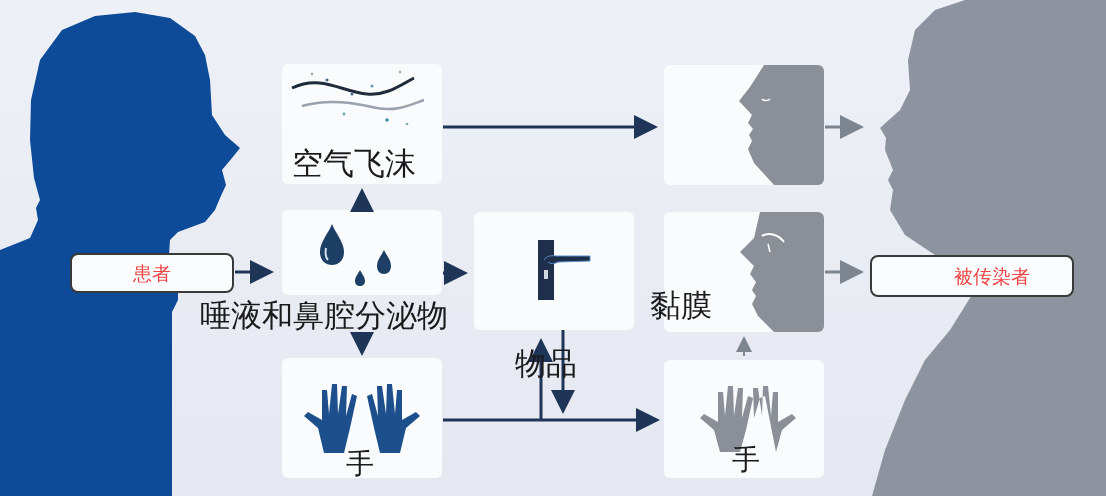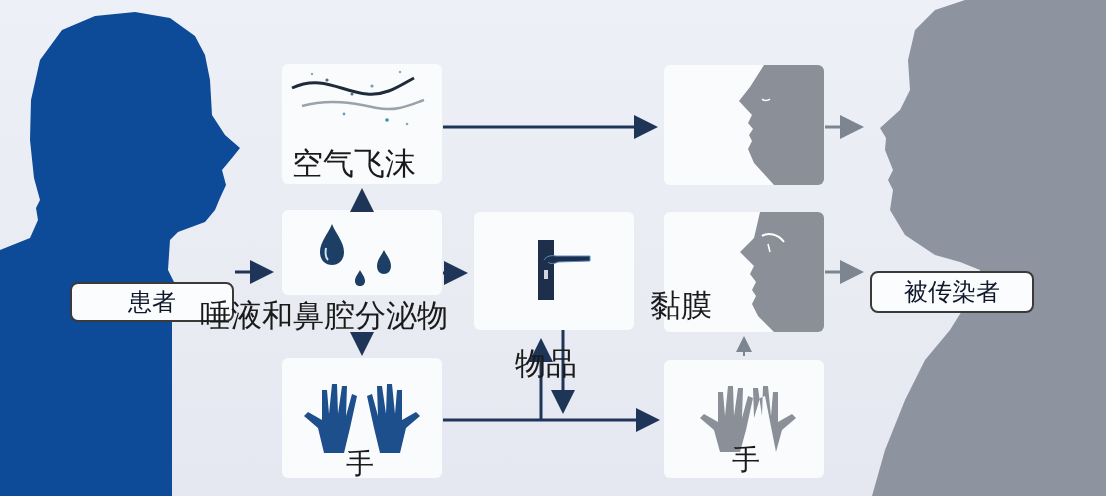--- a/index.html
+++ b/index.html
@@ -1,21 +1,21 @@
 <!DOCTYPE html>
 <html><head>
 <meta charset="utf-8">
 <style>
   html, body { margin:0; padding:0; }
   body { width:1106px; height:496px; overflow:hidden; background:#e9ebf3; font-family:"DejaVu Sans", sans-serif; }
   .canvas { position:relative; width:1106px; height:496px; background:linear-gradient(180deg,#eef0f7 0%,#e6e8f1 100%); }
   .sil { position:absolute; top:0; left:0; }
   .panel { position:absolute; background:#fafbfd; border-radius:6px; overflow:hidden; }
   .label { position:absolute; font-size:31px; color:#1a1a1a; white-space:nowrap; line-height:1; font-family:"DejaVu Sans", sans-serif; }
-  .tag { position:absolute; background:#fbfcfe; border:2px solid #3a3a3a; border-radius:8px; font-size:24px; color:#0f172a; display:flex; align-items:center; justify-content:center; line-height:1;margin-top:29px; }
+  .tag { position:absolute; background:#fbfcfe; border:2px solid #3a3a3a; border-radius:8px; font-size:19px; color:#ef4444; display:flex; align-items:center; justify-content:center; line-height:1; }
   svg.arrows { position:absolute; top:0; left:0; pointer-events:none; }
 </style>
 </head>
 <body>
 
 <div class="canvas">
 
   <svg class="sil" width="1106" height="496">
     <path fill="#0d4a98" d="M0,250 L30,238 L38,220 L36,208 L40,200 L34,178 L30,140 L31,100 L40,60 L62,30 L95,16 L135,12 L170,18 L195,36 L205,55 L210,80 L212,115 L225,135 L240,148 L232,158 L222,170 L226,185 L220,198 L215,210 L205,222 L178,232 L170,240 L168,270 L178,290 L178,300 L172,312 L172,496 L0,496 Z"></path>
   </svg>
@@ -109,21 +109,21 @@
       <line x1="563" y1="330" x2="563" y2="408" marker-end="url(#ah)"></line>
     </g>
     <g stroke="#7d8590" stroke-width="3" fill="none">
       <line x1="825" y1="127" x2="858" y2="127" marker-end="url(#ag)"></line>
       <line x1="825" y1="272" x2="858" y2="272" marker-end="url(#ag)"></line>
       <line x1="744" y1="356" x2="744" y2="340" marker-end="url(#ag)" stroke-width="2"></line>
     </g>
   </svg>
 
   <div class="tag" style="left:70px;top:253px;width:160px;height:36px;">患者</div>
-  <div class="tag" style="left:870px;top:242px;width:160px;height:38px;">被传染者</div>
+  <div class="tag" style="left:870px;top:255px;width:160px;height:38px;padding-left:40px;">被传染者</div>
 
   <div class="label" style="left:200px;top:300px;">唾液和鼻腔分泌物</div>
   <div class="label" style="left:292px;top:148px;">空气飞沫</div>
   <div class="label" style="left:346px;top:450px;font-size:28px;">手</div>
   <div class="label" style="left:515px;top:300px;margin-top:48px;">物品</div>
   <div class="label" style="left:650px;top:290px;">黏膜</div>
   <div class="label" style="left:732px;top:446px;font-size:28px;">手</div>
 
 </div>
 

